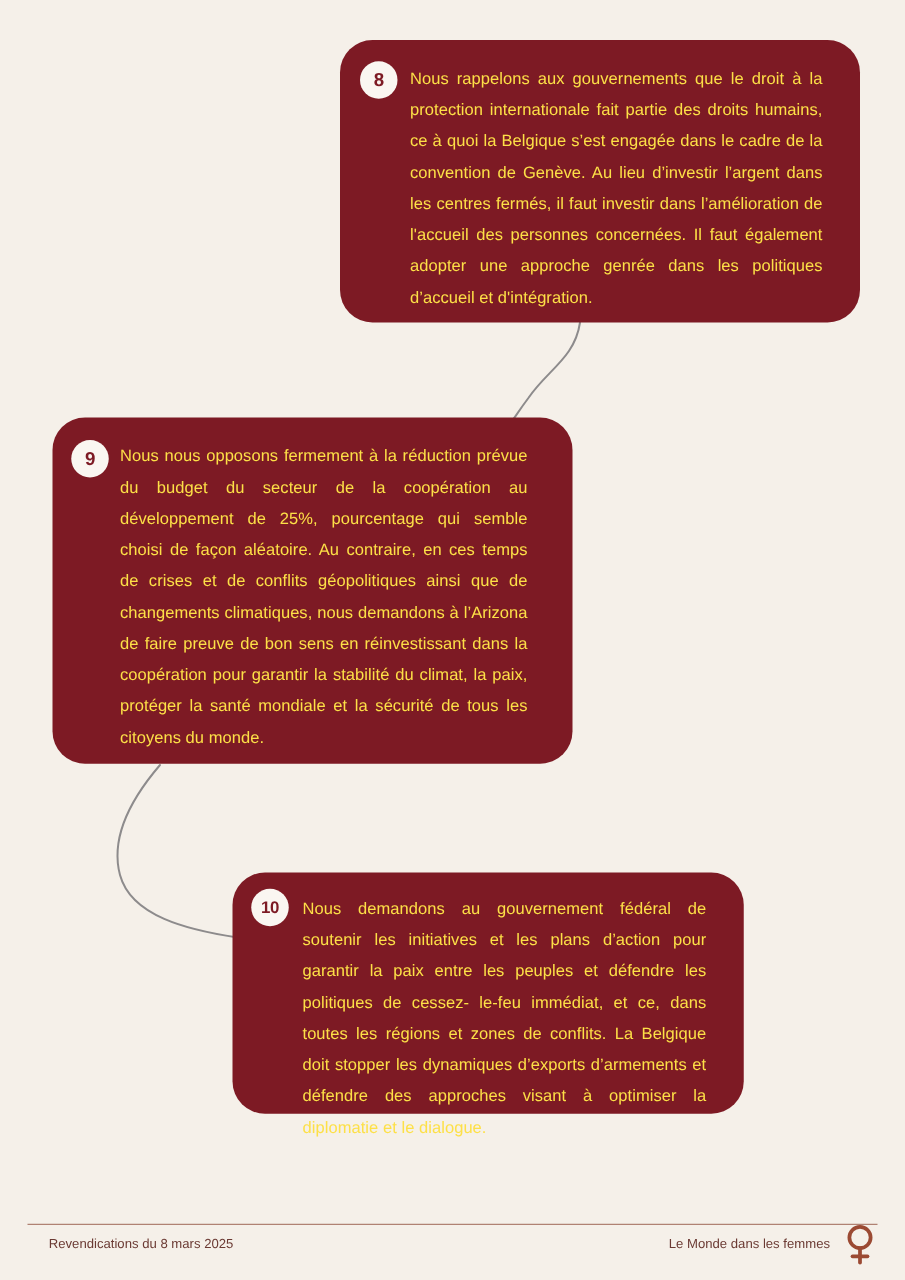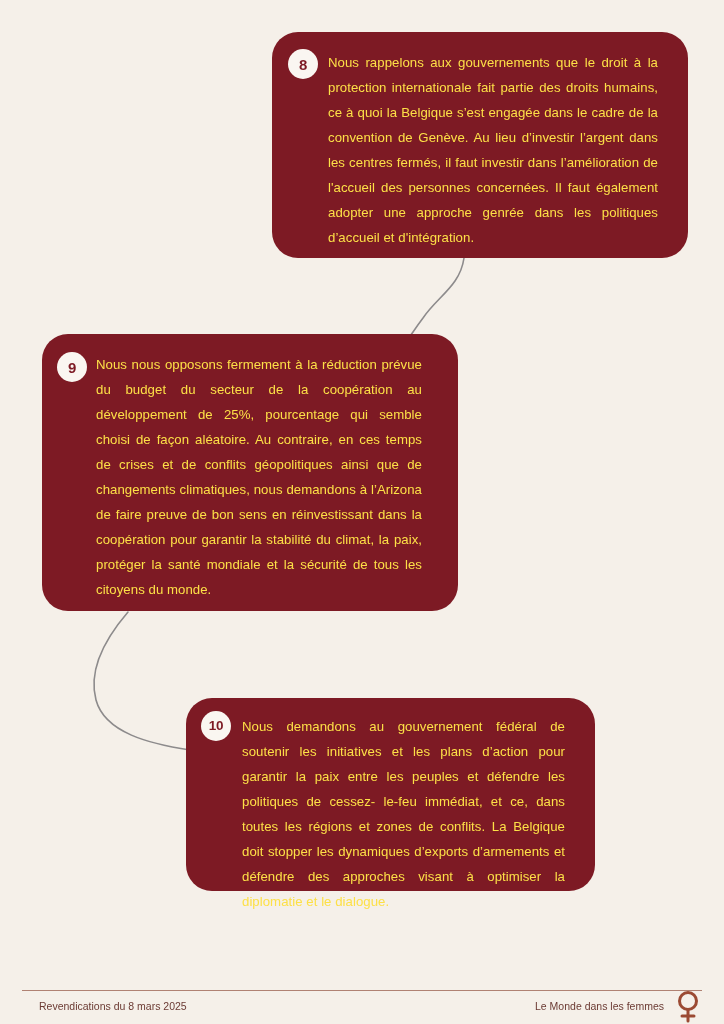--- a/index.html
+++ b/index.html
@@ -88,21 +88,21 @@
   }
   #card-10 .badge { left: 15px; top: 13px; }
   #card-10 .badge { font-size: 13.5px; }
 
   
   .footer {
     position: absolute;
     left: 0;
     right: 0;
     bottom: 0;
-    height: 34px;
+    height: 45px;
   }
   .footer-rule {
     position: absolute;
     left: 22px;
     right: 22px;
     top: 0;
     height: 1px;
     background: #b08273;
   }
   .footer-left {

